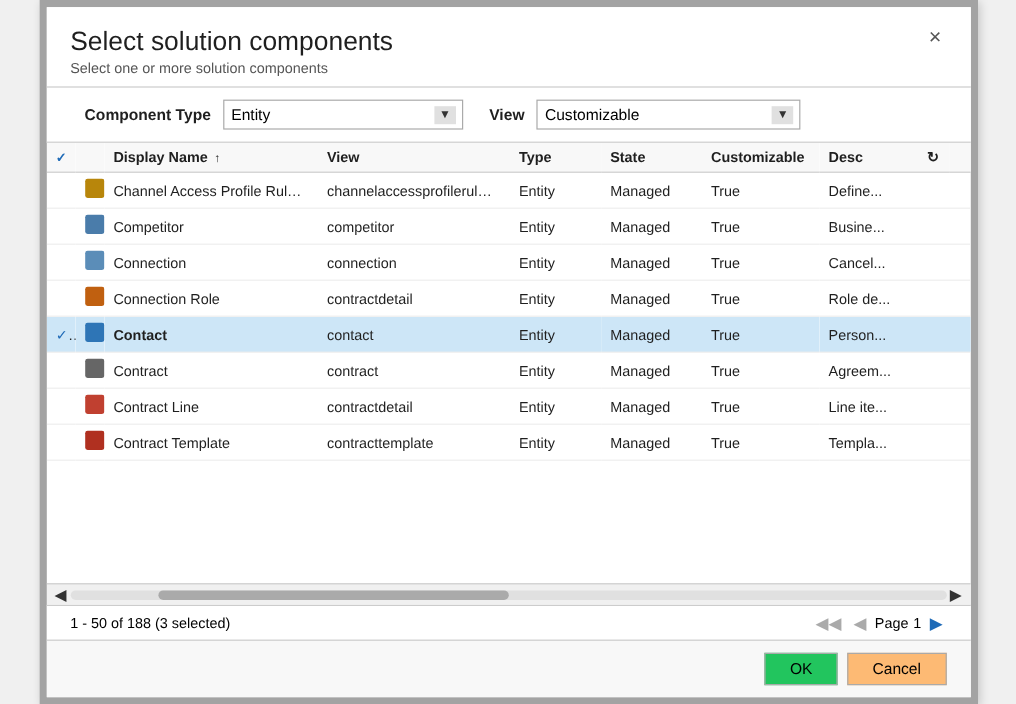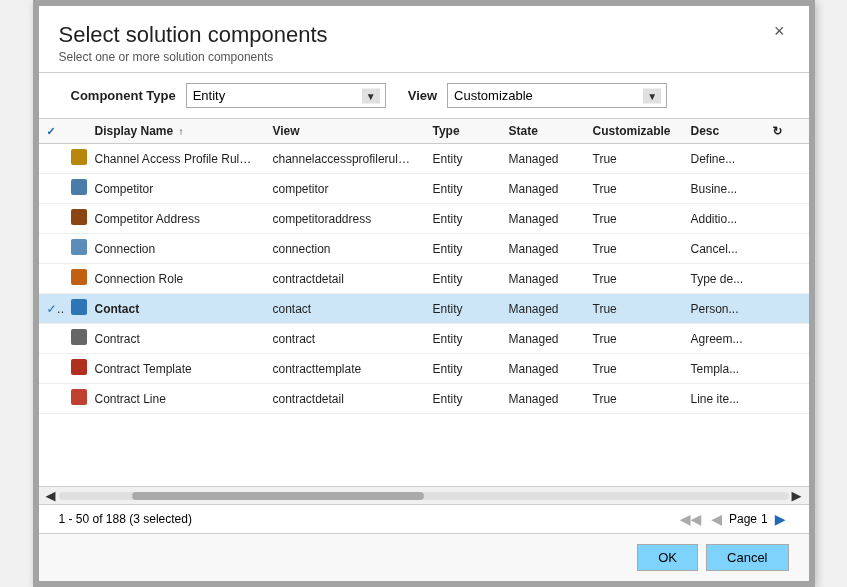--- a/index.html
+++ b/index.html
@@ -182,25 +182,25 @@
       align-items: center;
       justify-content: flex-end;
       gap: 8px;
       background: #f8f8f8;
     }
     .btn {
       padding: 5px 20px;
       font-size: 13px;
       border: 1px solid #aaa;
       cursor: pointer;
-      background: #7dd3fc;
+      background: #fdba74;
       font-family: inherit;
     }
     .btn-ok {
-      background: #7dd3fc;
+      background: #22c55e;
       border-color: #aaa;
     }
     .scrollbar-x {
       background: #f0f0f0;
       border-top: 1px solid #ccc;
       height: 18px;
       display: flex;
       align-items: center;
       padding: 0 4px;
     }
@@ -334,34 +334,20 @@
     <td>Entity</td>
     <td>Managed</td>
     <td>True</td>
     <td style="overflow:hidden;text-overflow:ellipsis;">Busine...</td>
   </tr>
             <tr>
     <td style="text-align:center;">
       
     </td>
     <td style="text-align:center;">
-      <span style="display:inline-block;width:16px;height:16px;background:#8b4513;border-radius:2px;font-size:9px;line-height:16px;text-align:center;"></span>
-    </td>
-    <td style="">Competitor Address</td>
-    <td>competitoraddress</td>
-    <td>Entity</td>
-    <td>Managed</td>
-    <td>True</td>
-    <td style="overflow:hidden;text-overflow:ellipsis;">Additio...</td>
-  </tr>
-            <tr>
-    <td style="text-align:center;">
-      
-    </td>
-    <td style="text-align:center;">
       <span style="display:inline-block;width:16px;height:16px;background:#5b8db8;border-radius:2px;font-size:9px;line-height:16px;text-align:center;"></span>
     </td>
     <td style="">Connection</td>
     <td>connection</td>
     <td>Entity</td>
     <td>Managed</td>
     <td>True</td>
     <td style="overflow:hidden;text-overflow:ellipsis;">Cancel...</td>
   </tr>
             <tr>
@@ -369,21 +355,21 @@
       
     </td>
     <td style="text-align:center;">
       <span style="display:inline-block;width:16px;height:16px;background:#c06010;border-radius:2px;font-size:9px;line-height:16px;text-align:center;"></span>
     </td>
     <td style="">Connection Role</td>
     <td>contractdetail</td>
     <td>Entity</td>
     <td>Managed</td>
     <td>True</td>
-    <td style="overflow:hidden;text-overflow:ellipsis;">Type de...</td>
+    <td style="overflow:hidden;text-overflow:ellipsis;">Role de...</td>
   </tr>
             <tr class="selected">
     <td style="text-align:center;">
       <span style="color:#1e6ab7;font-size:12px;">✓</span>
     </td>
     <td style="text-align:center;">
       <span style="display:inline-block;width:16px;height:16px;background:#2e75b6;border-radius:2px;font-size:9px;line-height:16px;text-align:center;"></span>
     </td>
     <td style="font-weight:600;">Contact</td>
     <td>contact</td>
@@ -404,42 +390,42 @@
     <td>Entity</td>
     <td>Managed</td>
     <td>True</td>
     <td style="overflow:hidden;text-overflow:ellipsis;">Agreem...</td>
   </tr>
             <tr>
     <td style="text-align:center;">
       
     </td>
     <td style="text-align:center;">
+      <span style="display:inline-block;width:16px;height:16px;background:#c04030;border-radius:2px;font-size:9px;line-height:16px;text-align:center;"></span>
+    </td>
+    <td style="">Contract Line</td>
+    <td>contractdetail</td>
+    <td>Entity</td>
+    <td>Managed</td>
+    <td>True</td>
+    <td style="overflow:hidden;text-overflow:ellipsis;">Line ite...</td>
+  </tr>
+            <tr>
+    <td style="text-align:center;">
+      
+    </td>
+    <td style="text-align:center;">
       <span style="display:inline-block;width:16px;height:16px;background:#b03020;border-radius:2px;font-size:9px;line-height:16px;text-align:center;"></span>
     </td>
     <td style="">Contract Template</td>
     <td>contracttemplate</td>
     <td>Entity</td>
     <td>Managed</td>
     <td>True</td>
     <td style="overflow:hidden;text-overflow:ellipsis;">Templa...</td>
-  </tr>
-            <tr>
-    <td style="text-align:center;">
-      
-    </td>
-    <td style="text-align:center;">
-      <span style="display:inline-block;width:16px;height:16px;background:#c04030;border-radius:2px;font-size:9px;line-height:16px;text-align:center;"></span>
-    </td>
-    <td style="">Contract Line</td>
-    <td>contractdetail</td>
-    <td>Entity</td>
-    <td>Managed</td>
-    <td>True</td>
-    <td style="overflow:hidden;text-overflow:ellipsis;">Line ite...</td>
   </tr>
           </tbody>
       </table>
     </div>
 
     <div class="scrollbar-x">
       <button class="arrow-btn">◀</button>
       <div class="scrollbar-x-track">
         <div class="scrollbar-x-thumb"></div>
       </div>

